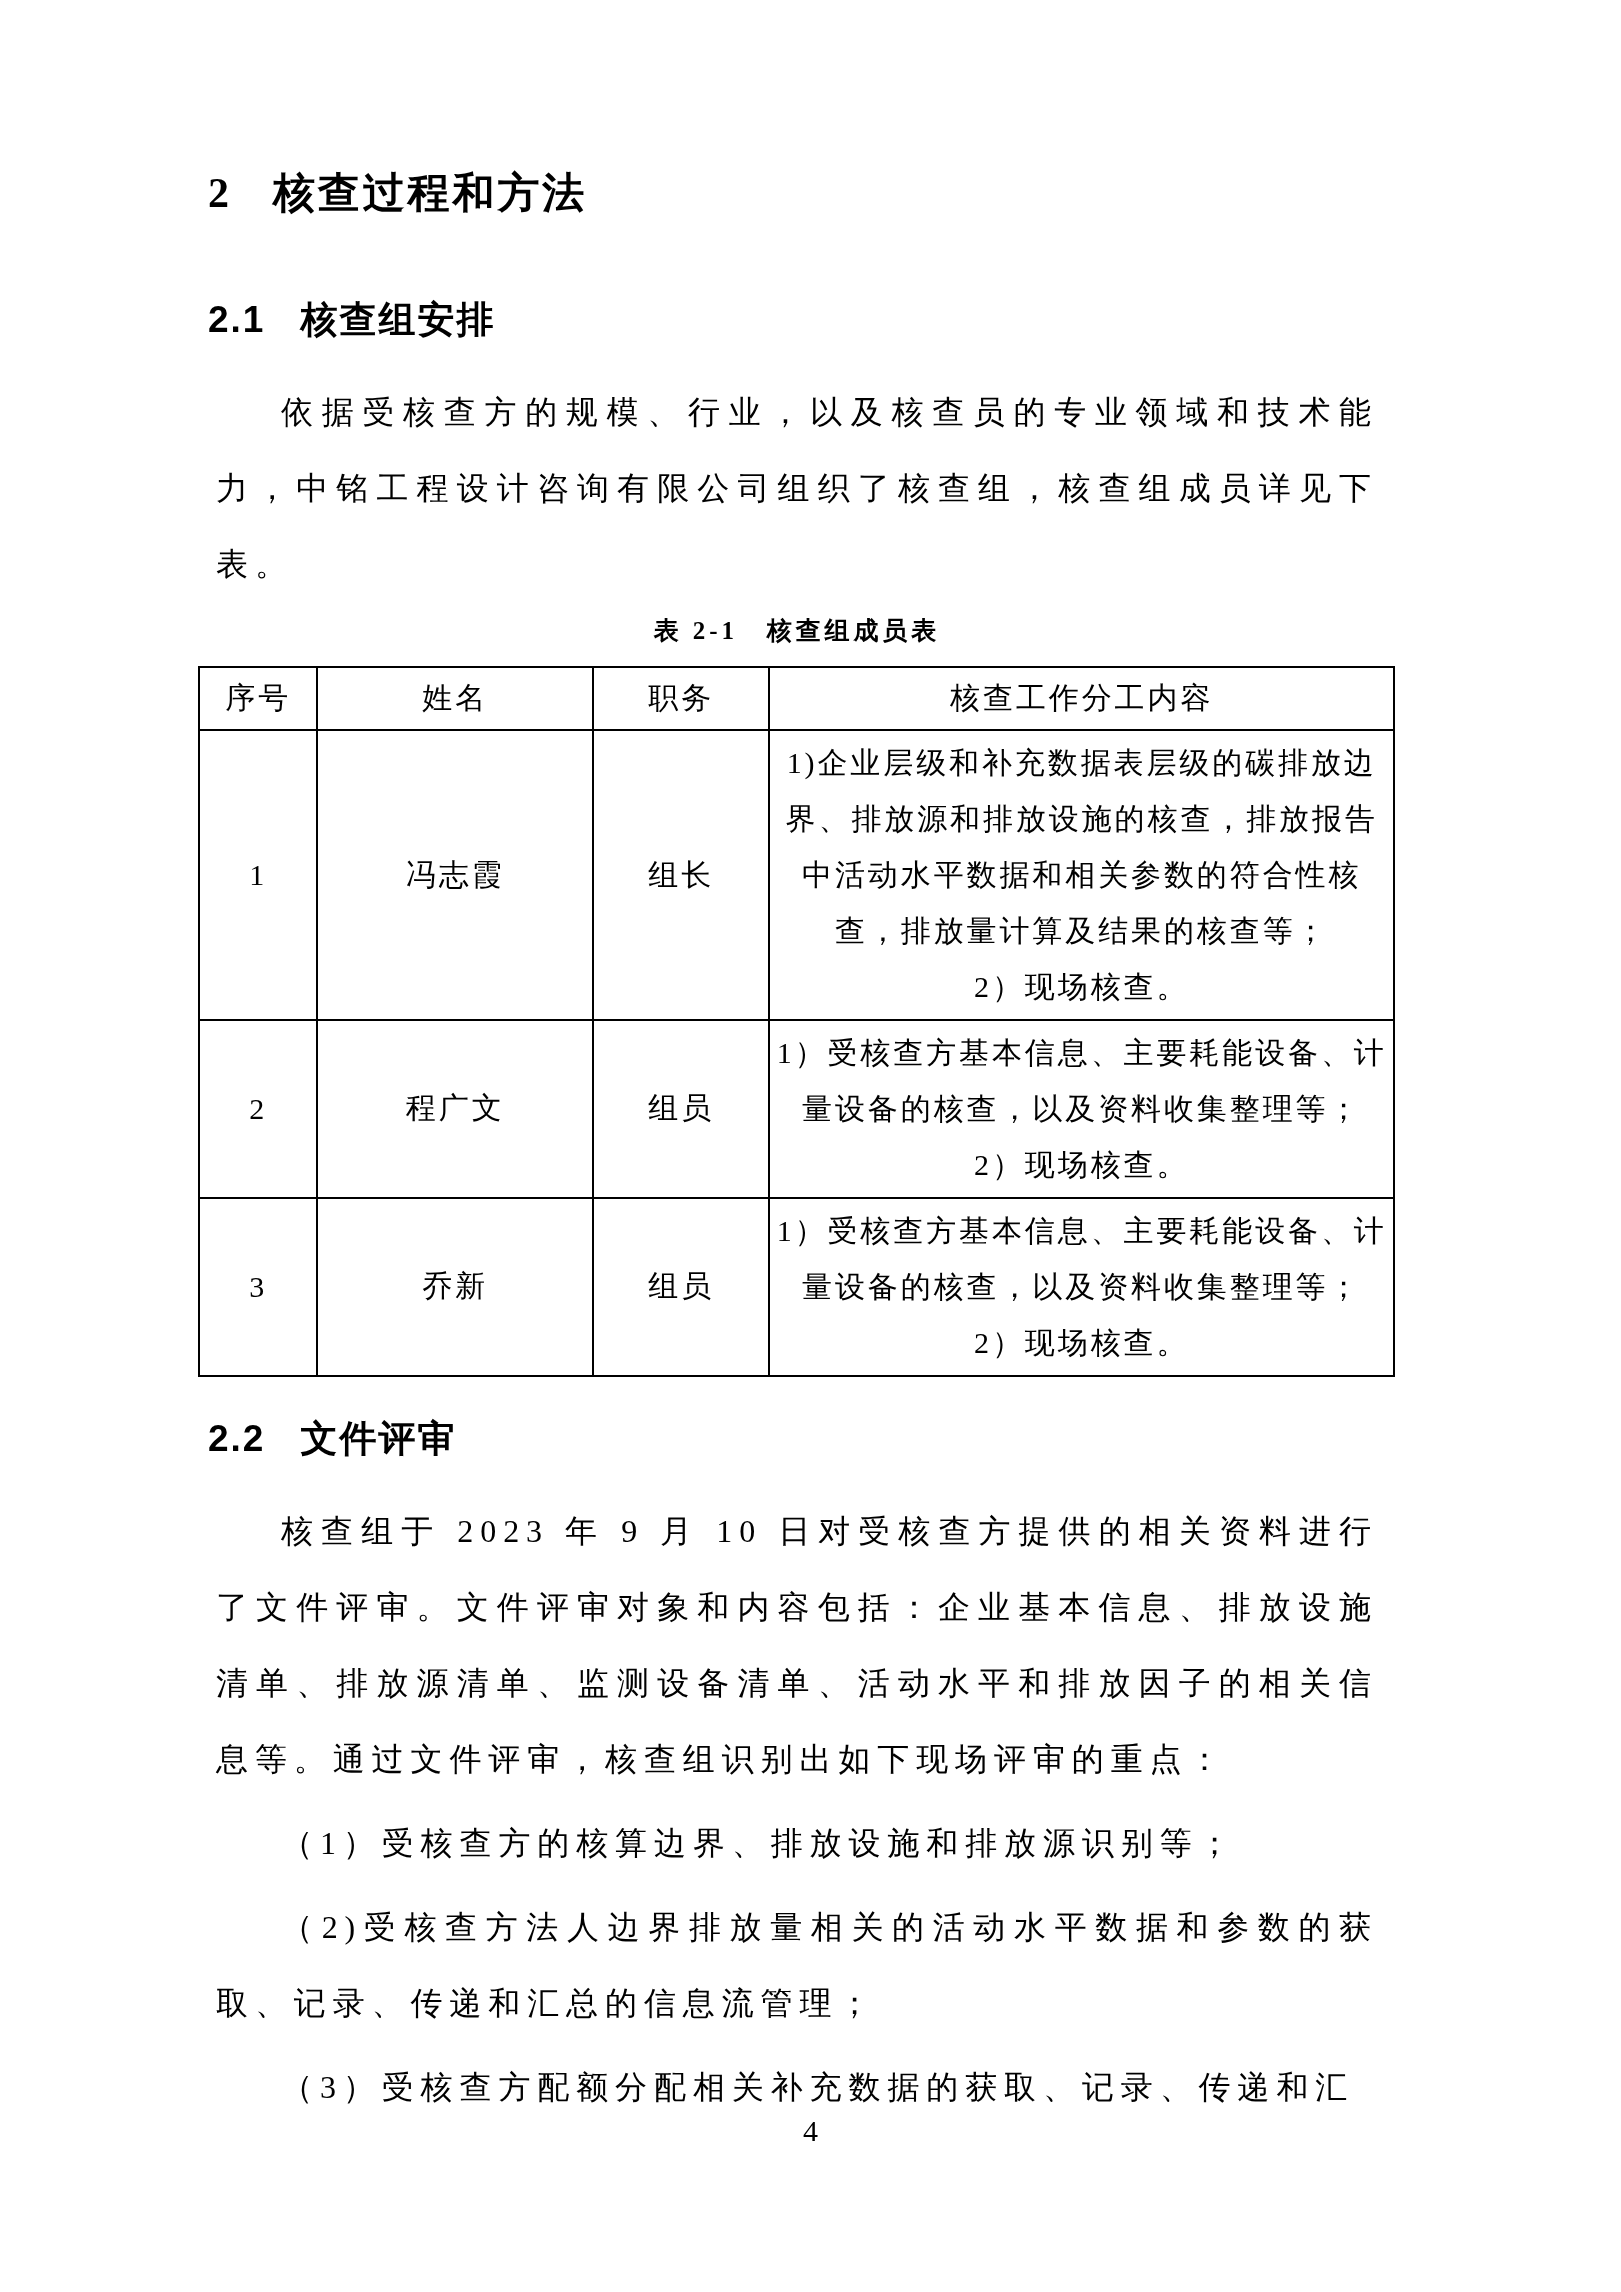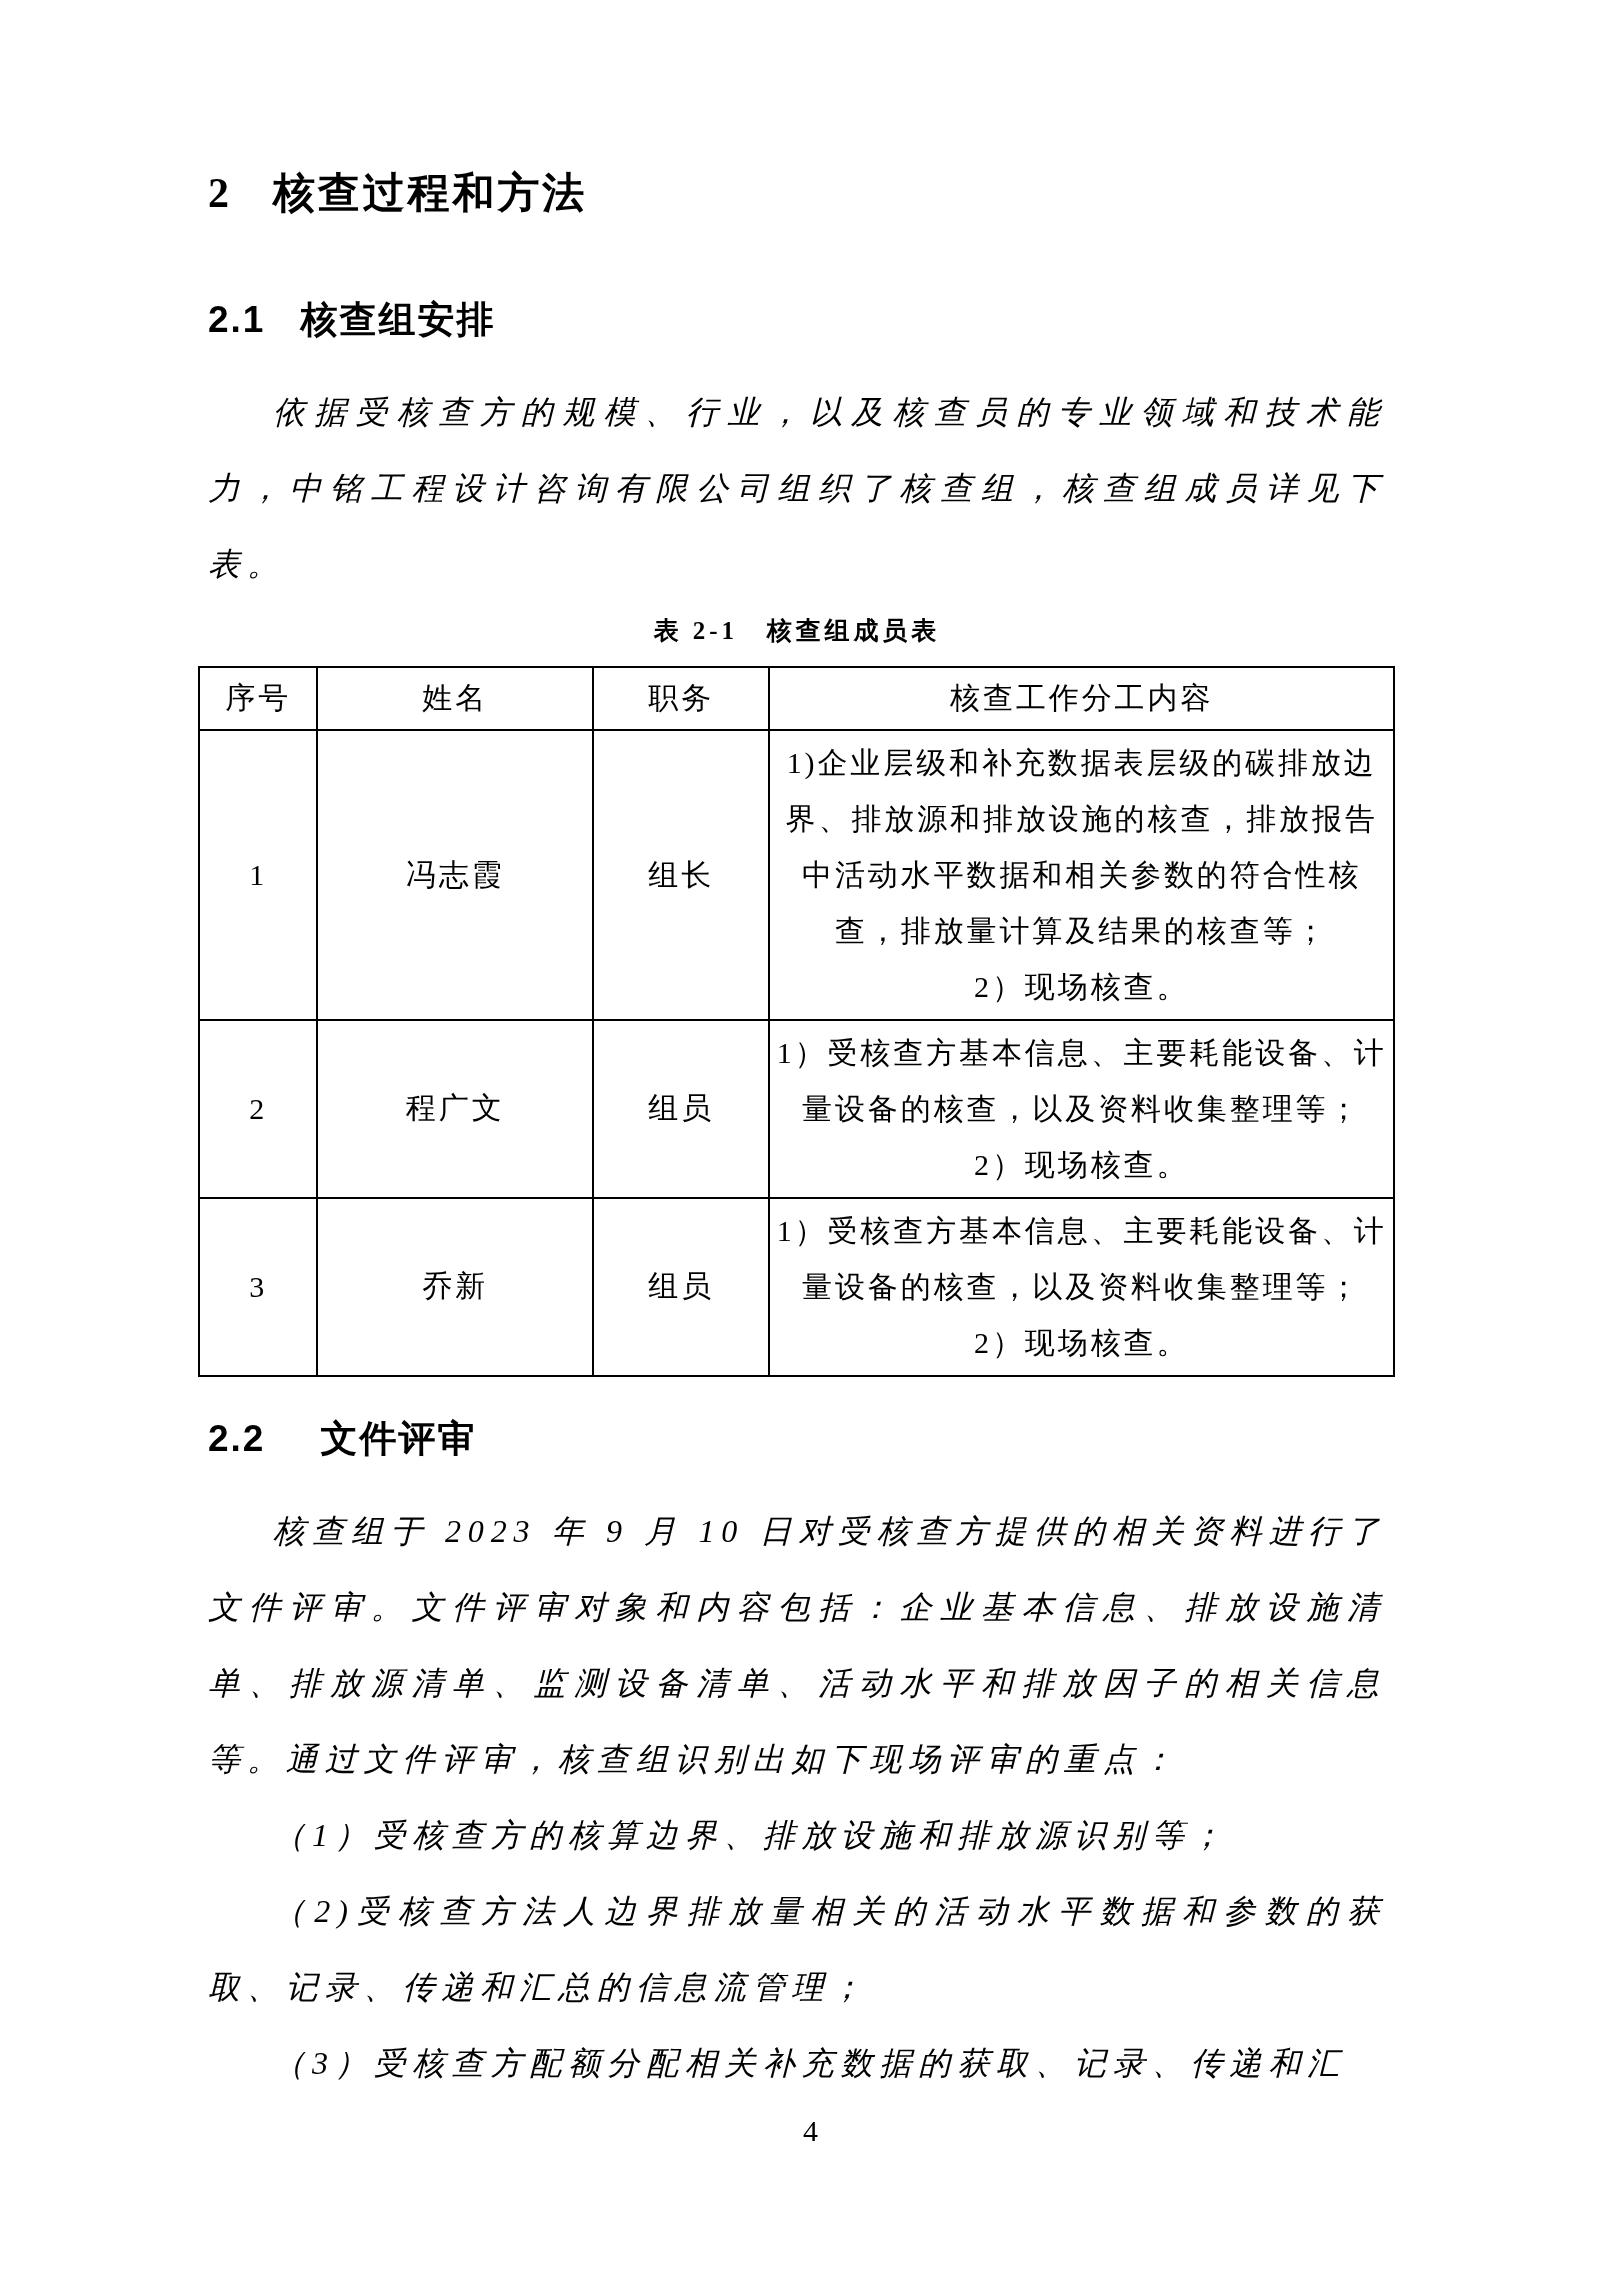--- a/index.html
+++ b/index.html
@@ -19,21 +19,21 @@
   }
   .h1 .num{margin-right:41px;font-family:"Liberation Serif",serif;}
   .h2{
     font-family:"Liberation Sans","DejaVu Sans",sans-serif;
     font-weight:bold;font-size:37px;letter-spacing:2px;
     margin:0 0 29px 0;display:flex;align-items:baseline;
   }
   .h2 .num{margin-right:35px;font-family:Liberation Sans, sans-serif;}
   .bodytext{
     font-size:32px;line-height:76px;letter-spacing:6.9px;
-    text-align:justify;text-indent:65px;margin:0;font-style:italic;
+    text-align:justify;text-indent:65px;margin:8px;
   }
   .caption{
     font-size:25px;font-weight:bold;letter-spacing:3.9px;
     text-align:center;margin:11.8px 0 19.6px 0;
   }
   table.members{
     border-collapse:collapse;table-layout:fixed;
     width:1196px;margin-left:-9.8px;
   }
   table.members th, table.members td{
@@ -46,21 +46,21 @@
   table.members thead th{border-bottom:2.9px solid #000;height:53px;}
   td.duty{
     text-align:justify;
     white-space:pre-line;
     line-height:56px;letter-spacing:1px;
     padding:7.8px 13.7px 7.8px 15.7px;
     font-family:Liberation Serif, serif;
   }
   tr.r1{height:267px;}
   tr.r2,tr.r3{height:169px;}
-  .sec22{margin-top:37px;gap:20px;}
+  .sec22{margin-top:37px;}
   .after-table-para{margin-top:19.6px;}
   .page-num{
     position:absolute;left:0;right:0;bottom:145px;
     text-align:center;font-size:30px;
   }
 </style>
 </head>
 <body>
 
 <div class="page">

